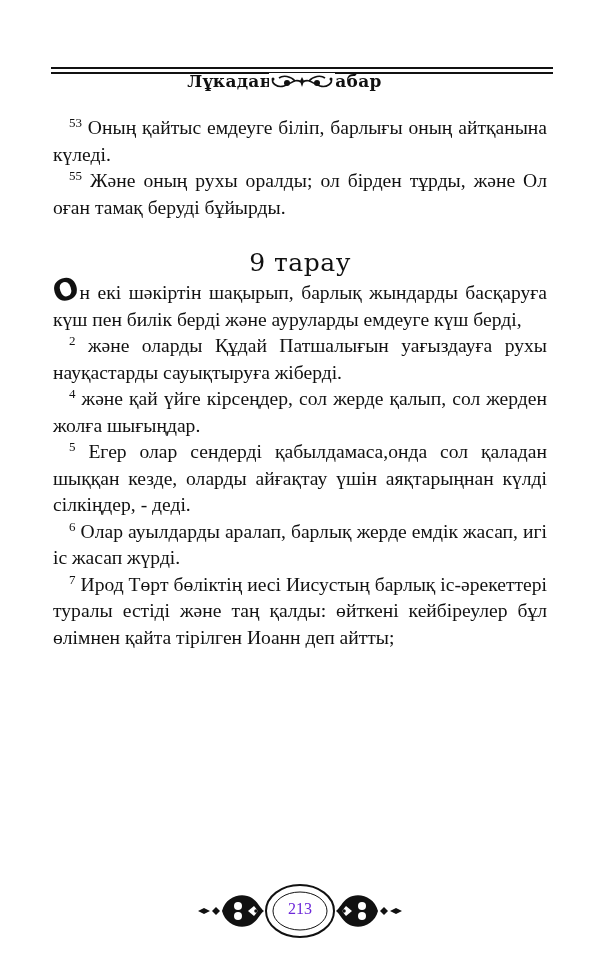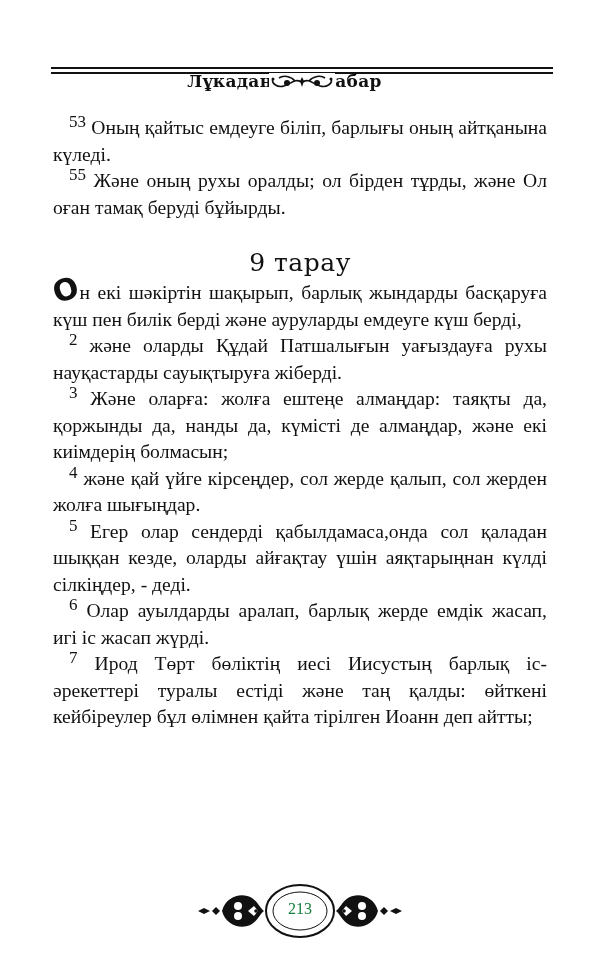--- a/index.html
+++ b/index.html
@@ -16,36 +16,36 @@
     .rule-wrap { position: absolute; top: 67px; left: 51px; width: 502px; height: 24px; }
     .rule1 { position: absolute; top: 0; left: 0; width: 100%; height: 2px; background: #111; }
     .rule2 { position: absolute; top: 5px; left: 0; width: 100%; height: 2px; background: #111; }
     .head-ornament { position: absolute; top: 6px; left: 218px; width: 66px; height: 18px; background: #fff; }
 
     .content { position: absolute; top: 115px; left: 53px; width: 494px; }
     .verse {
       font-size: 19.6px; line-height: 26.5px; text-align: justify; text-align-last: left;
       text-indent: 16px; margin: 0;
     }
-    .vnum { font-size: 17px; vertical-align: 7px; line-height: 0; font-family: Liberation Serif, serif; }
+    .vnum { font-size: 13px; vertical-align: 7px; line-height: 0; font-family: Liberation Serif, serif; }
     .chapter-title {
       text-align: center; font-family: "DejaVu Serif", serif; font-weight: normal;
       font-size: 25px; margin: 27px 0 2px 0; line-height: 30px; letter-spacing: 0.5px;
     }
     .dropcap {
       font-family: "DejaVu Sans", sans-serif; font-weight: bold; font-size: 30px;
       line-height: 20px; vertical-align: -1px; margin-right: 1px; display: inline-block;
       transform: rotate(-18deg);
     }
     .first-verse { text-indent: 0; }
 
     .footer-ornament { position: absolute; top: 882px; left: 198px; width: 204px; height: 58px; }
     .page-number {
       position: absolute; top: 900px; left: 270px; width: 60px; text-align: center;
-      font-size: 16px; color: #15803d;
+      font-size: 16px; color: #6d28d9;
     }
   </style>
 </head>
 <body>
 
 <div class="running-head">Лұкадан Ізгі Хабар</div>
 
 <div class="rule-wrap">
   <div class="rule1"></div>
   <div class="rule2"></div>
@@ -68,21 +68,20 @@
 </div>
 
 <div class="content">
   <p class="verse"><span class="vnum">53</span> <span>Оның қайтыс емдеуге біліп, барлығы оның айтқанына күледі.</span></p>
   <p class="verse"><span class="vnum">55</span> <span>Және оның рухы оралды; ол бірден тұрды, және Ол оған тамақ беруді бұйырды.</span></p>
 
   <div class="chapter-title">9 тарау</div>
 
   <p class="verse first-verse"><span class="dropcap">О</span><span>н екі шәкіртін шақырып, барлық жындарды басқаруға күш пен билік берді және ауруларды емдеуге күш берді,</span></p>
   <p class="verse"><span class="vnum">2</span> <span>және оларды Құдай Патшалығын уағыздауға рухы науқастарды сауықтыруға жіберді.</span></p>
-  <p class="verse"><span class="vnum">3</span> <span>Және оларға: жолға ештеңе алмаңдар: таяқты да, қоржынды да, нанды да, күмісті де алмаңдар, және екі киімдерің болмасын;</span></p>
   <p class="verse"><span class="vnum">4</span> <span>және қай үйге кірсеңдер, сол жерде қалып, сол жерден жолға шығыңдар.</span></p>
   <p class="verse"><span class="vnum">5</span> <span>Егер олар сендерді қабылдамаса,онда сол қаладан шыққан кезде, оларды айғақтау үшін аяқтарыңнан күлді сілкіңдер, - деді.</span></p>
   <p class="verse"><span class="vnum">6</span> <span>Олар ауылдарды аралап, барлық жерде емдік жасап, игі іс жасап жүрді.</span></p>
   <p class="verse"><span class="vnum">7</span> <span>Ирод Төрт бөліктің иесі Иисустың барлық іс-әрекеттері туралы естіді және таң қалды: өйткені кейбіреулер бұл өлімнен қайта тірілген Иоанн деп айтты;</span></p>
 </div>
 
 <svg class="footer-ornament" viewBox="0 0 204 58">
   <g fill="#111">
 
     <path d="M0 29 L6 26 L12 29 L6 32 Z"></path>

